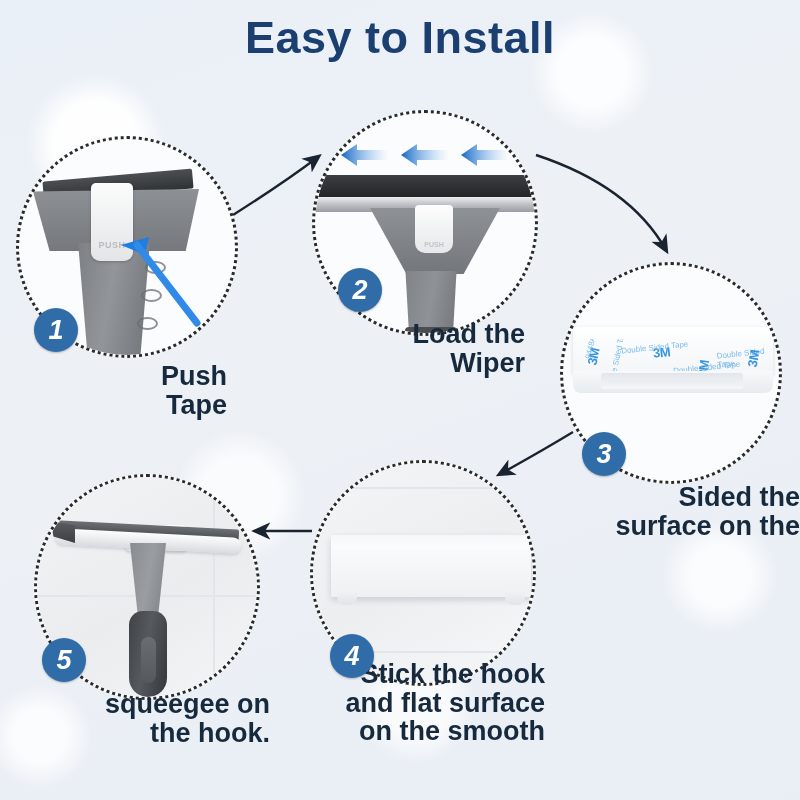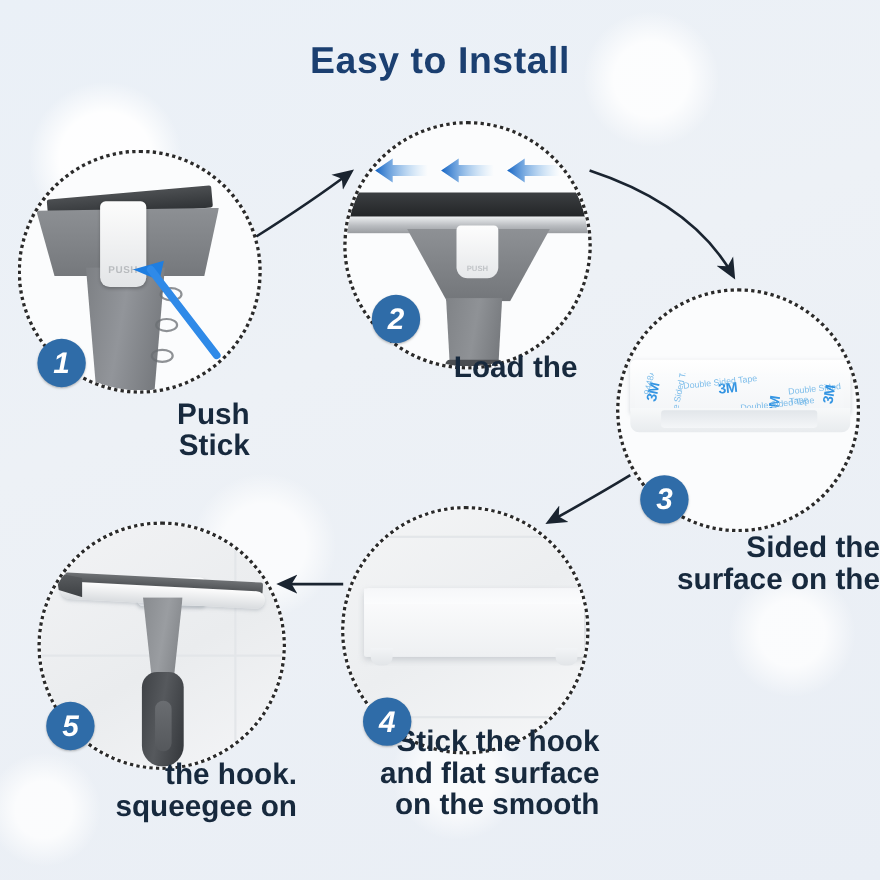--- a/index.html
+++ b/index.html
@@ -16,23 +16,22 @@
       radial-gradient(circle at 74% 9%,  rgba(255,255,255,.85) 0 34px, rgba(255,255,255,0) 62px),
       radial-gradient(circle at 30% 62%, rgba(255,255,255,.75) 0 38px, rgba(255,255,255,0) 66px),
       radial-gradient(circle at 90% 72%, rgba(255,255,255,.8)  0 30px, rgba(255,255,255,0) 58px),
       radial-gradient(circle at 52% 88%, rgba(255,255,255,.7)  0 34px, rgba(255,255,255,0) 60px),
       radial-gradient(circle at 5% 92%,  rgba(255,255,255,.8)  0 26px, rgba(255,255,255,0) 52px),
       linear-gradient(160deg,#eaf0f7 0%,#edf1f6 40%,#e9eef5 100%);
   }
   
   .title{
     position:absolute;top:12px;left:0;width:800px;text-align:center;
-    font-size:34px;font-weight:bold;letter-spacing:.5px;
+    font-size:45px;font-weight:bold;letter-spacing:.5px;
     color:#1b3f70;
-    margin-top:24px;
   }
   
   .step{position:absolute;}
   .circle{
     position:absolute;border-radius:50%;
     border:3px dotted #2a2a2a;
     background:#fbfcfd;
     overflow:hidden;
     box-sizing:border-box;
   }
@@ -220,21 +219,21 @@
           <path d="M2,14 L30,6 L26,24 Z" fill="#1f7ee0"></path>
           <path d="M18,14 L78,92" stroke="#2f8ae8" stroke-width="7" stroke-linecap="round" fill="none"></path>
         </svg>
       </div>
     </div>
     <div class="badge" style="left:34px;top:308px;width:44px;height:44px;">
       <span>1</span>
     </div>
     <div class="cap" style="left:27px;top:362px;width:200px;">
       <div>Push</div>
-      <div>Stick</div>
+      <div>Tape</div>
     </div>
   </div>
 
   <div class="step">
     <div class="circle" style="left:312px;top:110px;width:226px;height:226px;">
       <div class="inner">
         <svg class="barrow" style="left:24px;top:28px;" width="180" height="30" viewBox="0 0 180 30">
           <defs>
             <linearGradient id="bg1" x1="1" y1="0" x2="0" y2="0">
               <stop offset="0" stop-color="#8fc6f2" stop-opacity="0"></stop>
@@ -253,20 +252,21 @@
         </div>
         <div class="s2-handle"></div>
         <div class="s2-grip"></div>
       </div>
     </div>
     <div class="badge" style="left:338px;top:268px;width:44px;height:44px;">
       <span>2</span>
     </div>
     <div class="cap" style="left:325px;top:320px;width:200px;">
       <div>Load the</div>
+      <div>Wiper</div>
     </div>
   </div>
 
   <div class="step">
     <div class="circle" style="left:560px;top:262px;width:222px;height:222px;">
       <div class="inner">
         <div class="s3-hook"></div>
         <div class="s3-tape">
           <span class="tm" style="left:8px;top:10px;transform:rotate(-78deg);">3M</span>
           <span class="tm sm" style="left:2px;top:4px;transform:rotate(-78deg);">9448A</span>
@@ -325,18 +325,18 @@
         <div class="s5-tip"></div>
         <div class="s5-neck"></div>
         <div class="s5-grip"></div>
         <div class="s5-hole"></div>
       </div>
     </div>
     <div class="badge" style="left:42px;top:638px;width:44px;height:44px;">
       <span>5</span>
     </div>
     <div class="cap" style="left:38px;top:690px;width:232px;">
+      <div>squeegee on</div>
       <div>the hook.</div>
-      <div>squeegee on</div>
     </div>
   </div>
 
 </div>
 
 </body></html>

